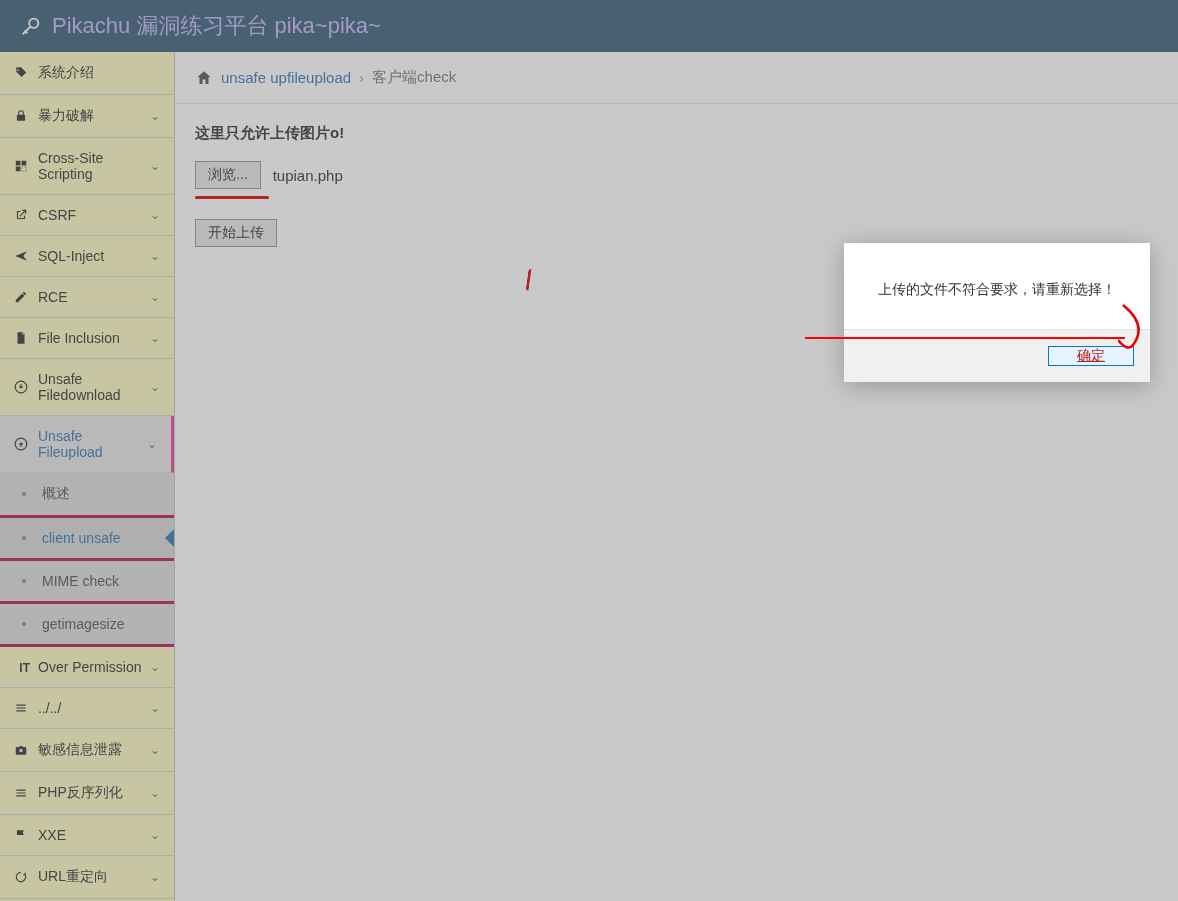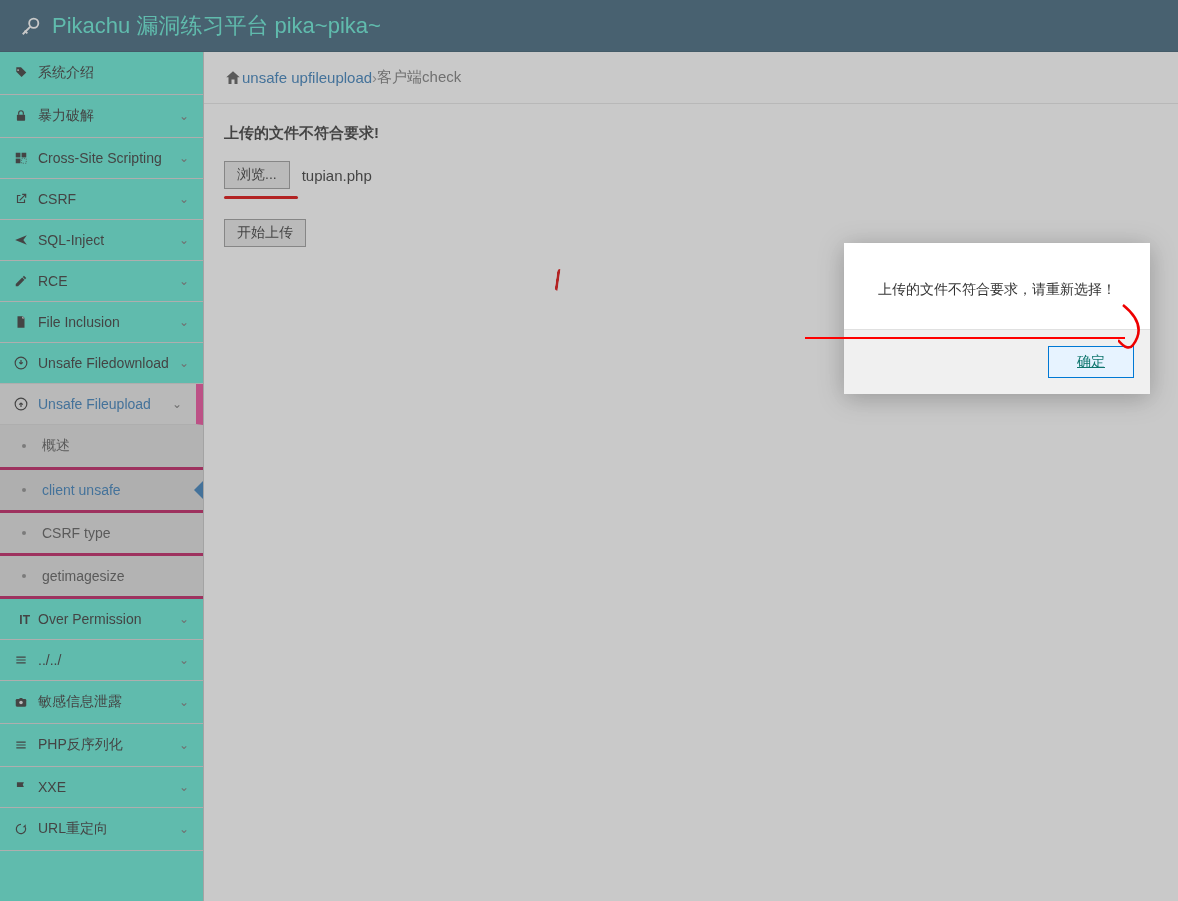--- a/index.html
+++ b/index.html
@@ -7,40 +7,40 @@
       font-family: -apple-system, BlinkMacSystemFont, "Segoe UI", "Microsoft YaHei", sans-serif;
       font-size: 14px;
       background: #f0f0f0;
       width: 1178px;
       height: 901px;
       overflow: hidden;
       position: relative;
     }
     .header {
       background: #3a6077;
-      color: #5eead4;
+      color: #c4b5fd;
       height: 52px;
       display: flex;
       align-items: center;
       padding: 8px 20px;
       font-size: 22px;
       font-weight: 300;
       border-bottom: 1px solid rgba(0,0,0,0.1);
     }
     .header .brand-icon {
       margin-right: 10px;
       display: inline-flex;
     }
     .container {
       display: flex;
       height: calc(100% - 52px);
     }
     .sidebar {
-      width: 204px;
-      background: #5eead4;
+      width: 175px;
+      background: #fef9c3;
       border-right: 1px solid #c5c5c5;
       overflow-y: auto;
     }
     .sidebar-item {
       display: flex;
       align-items: center;
       padding: 12px 14px;
       border-bottom: 1px solid #d6d6d6;
       cursor: pointer;
       color: #333;
@@ -53,21 +53,21 @@
       color: #333;
     }
     .sidebar-item .item-label { flex: 1; }
     .sidebar-item .chevron {
       color: #777;
       font-size: 12px;
     }
     .sidebar-item.active {
       color: #337ab7;
       background: #e6e6e6;
-      border-right: 7px solid #ec4899;
+      border-right: 3px solid #ec4899;
     }
     .sidebar-sub {
       background: #dedede;
     }
     .sidebar-sub .sub-item {
       padding: 12px 10px 12px 42px;
       border-bottom: 3px solid #be185d;
       cursor: pointer;
       color: #555;
       position: relative;
@@ -101,20 +101,21 @@
       background: #fff;
       overflow: auto;
     }
     .breadcrumb {
       padding: 16px 20px;
       border-bottom: 1px solid #e5e5e5;
       color: #777;
       font-size: 15px;
       display:flex;
       align-items:center;
+      gap:8px;
     }
     .breadcrumb a { color: #337ab7; text-decoration: none; }
     .breadcrumb .sep { color: #999; }
     .content { padding: 20px; }
     .content h4 {
       font-size: 15px;
       font-weight: bold;
       margin-bottom: 18px;
       color: #333;
     }
@@ -173,24 +174,24 @@
     .alert-footer{
       background:#f0f0f0;
       padding:16px;
       display:flex;
       justify-content:flex-end;
       border-top:1px solid #e0e0e0;
     }
     .alert-footer button{
       background:#e7f3ff;
       border:1px solid #0078d4;
-      padding:6px 28px;
+      padding:0 28px;
       font-size:14px;
       cursor:pointer;
-      color:#0f766e;
+      color:#b91c1c;
       text-decoration:underline;
     }
     .annot-redline{
       position:absolute;
       left:805px;
       top:337px;
       width:320px;
       height:2px;
       background:#f00;
       z-index:11;
@@ -305,21 +306,21 @@
             <circle cx="12" cy="12" r="10" fill="none" stroke="currentColor" stroke-width="2"></circle>
             <path d="M12 17v-7m0 0l-3 3m3-3l3 3" stroke="currentColor" stroke-width="2" fill="none"></path>
           </svg>
         </span>
         <span class="item-label">Unsafe Fileupload</span>
         <span class="chevron">⌄</span>
       </div>
       <div class="sidebar-sub">
         <div class="sub-item">概述</div>
         <div class="sub-item active">client unsafe</div>
-        <div class="sub-item">CSRF type</div>
+        <div class="sub-item">MIME check</div>
         <div class="sub-item">getimagesize</div>
       </div>
       <div class="sidebar-item">
         <span class="item-icon"><span style="font-weight:bold;font-size:12px">IT</span></span>
         <span class="item-label">Over Permission</span>
         <span class="chevron">⌄</span>
       </div>
       <div class="sidebar-item">
         <span class="item-icon">
           <svg width="14" height="14" viewBox="0 0 24 24" fill="currentColor">
@@ -374,21 +375,21 @@
       <span>
         <svg width="18" height="18" viewBox="0 0 24 24" fill="#555">
             <path d="M12 3l9 8h-3v9h-4v-6H10v6H6v-9H3z"></path>
           </svg>
       </span>
       <a href="#">unsafe upfileupload</a>
       <span class="sep">›</span>
       <span>客户端check</span>
     </div>
     <div class="content" style="position:relative">
-      <h4>上传的文件不符合要求!</h4>
+      <h4>这里只允许上传图片o!</h4>
       <div class="file-row">
         <span class="annot-underline">
           <button class="btn-native">浏览...</button>
         </span>
         <span class="filename">tupian.php</span>
       </div>
       <button class="btn-native">开始上传</button>
       <div class="annot-tick"></div>
     </div>
   </div>

